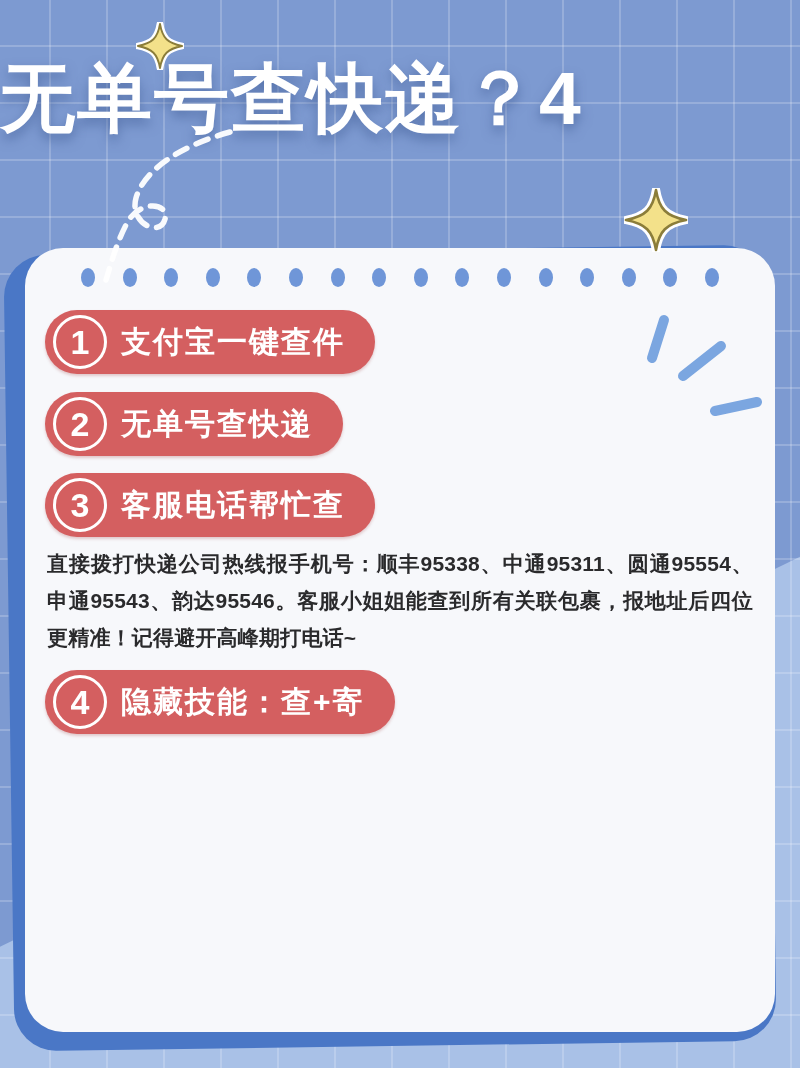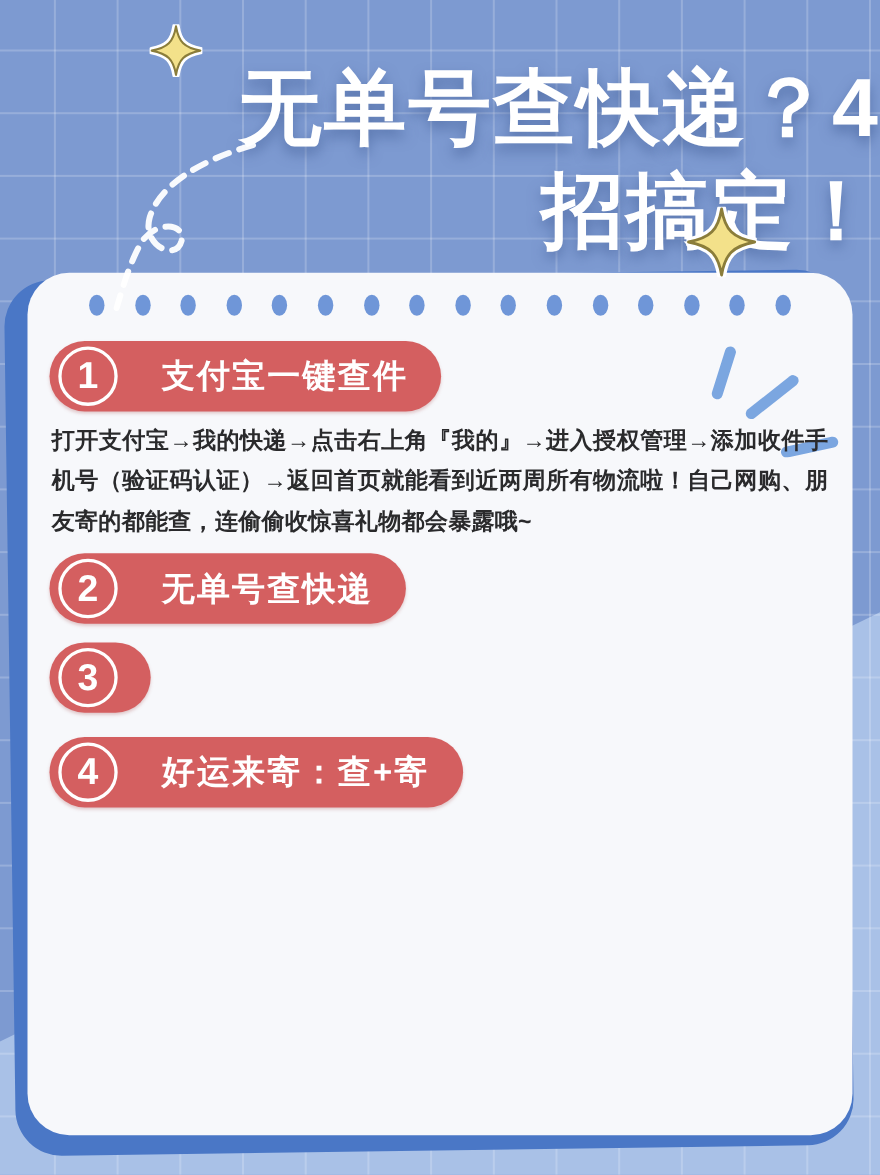--- a/index.html
+++ b/index.html
@@ -17,21 +17,21 @@
   
   .grid-overlay{
     position:absolute;inset:0;z-index:2;pointer-events:none;
     background-image:
       linear-gradient(rgba(255,255,255,.20) 2px, transparent 2px),
       linear-gradient(90deg, rgba(255,255,255,.20) 2px, transparent 2px);
     background-size:57px 57px;background-position:-8px -12px;
   }
   .title-wrap{
     position:absolute;top:52px;left:0;width:800px;z-index:5;
-    text-align:right;color:#ffffff;font-weight:900;
+    text-align:left;color:#ffffff;font-weight:900;
     font-size:75px;line-height:1.24;letter-spacing:2px;
     text-shadow:0 6px 12px rgba(59,86,142,.55);
   }
   
   .sparkle{position:absolute;z-index:6;}
   .sparkle-small{left:136px;top:22px;width:48px;height:48px;}
   .sparkle-large{left:624px;top:188px;width:64px;height:64px;}
   
   .dashed-squiggle{position:absolute;left:68px;top:118px;width:170px;height:165px;z-index:5;}
   
@@ -61,42 +61,41 @@
     display:inline-flex;align-items:center;height:64px;border-radius:33px;
     background:#d45f60;padding:0 30px 0 8px;margin:0 0 8px 2px;
     box-shadow:0 2px 3px rgba(160,60,60,.25);
   }
   .badge-circle{
     width:48px;height:48px;border-radius:50%;border:3px solid #ffffff;
     display:flex;align-items:center;justify-content:center;flex:0 0 auto;
     color:#ffffff;font-weight:900;font-size:34px;line-height:1;
   }
   .badge-heading{
-    margin-left:40px;color:#ffffff;font-weight:900;font-size:30px;
+    margin-left:14px;color:#ffffff;font-weight:900;font-size:30px;
     letter-spacing:2px;white-space:nowrap;
   }
   .section-body{
     color:#2a2a2c;font-weight:700;font-size:21px;line-height:37px;
     letter-spacing:.2px;margin:0;padding:0 2px 0 4px;text-align:justify;
   }
 </style>
 </head>
 <body>
 
 <div class="light-band"></div>
 <div class="grid-overlay"></div>
 
 <svg class="sparkle sparkle-small" viewBox="0 0 100 100">
   <path d="M50,4 C55,34 66,44 96,50 C66,56 55,66 50,96 C45,66 34,56 4,50 C34,44 45,34 50,4 Z" fill="#f3e18a" stroke="#ffffff" stroke-width="14" stroke-linejoin="round"></path>
   <path d="M50,4 C55,34 66,44 96,50 C66,56 55,66 50,96 C45,66 34,56 4,50 C34,44 45,34 50,4 Z" fill="#f3e18a" stroke="#8b7d3a" stroke-width="4" stroke-linejoin="round"></path>
 </svg>
 
 <div class="title-wrap">
   <div>无单号查快递？4</div>
-  <div>招搞定！</div>
 </div>
 
 <svg class="dashed-squiggle" viewBox="0 0 170 165">
   <path d="M162,14 C112,28 76,52 68,80 C61,105 92,120 97,101 C101,84 71,82 59,105 C49,124 44,142 38,162" fill="none" stroke="#ffffff" stroke-width="5.5" stroke-linecap="round" stroke-dasharray="13 10" opacity="0.95"></path>
 </svg>
 
 <div class="card-shadow"></div>
 <div class="card">
 
   <div class="dots-row">
@@ -124,46 +123,47 @@
     <line x1="130" y1="106" x2="88" y2="115" stroke="#7ba6e0" stroke-width="10" stroke-linecap="round"></line>
   </svg>
 
   <div class="section section-1">
     <div class="badge">
       <div class="badge-circle">
         <span>1</span>
       </div>
       <span class="badge-heading">支付宝一键查件</span>
     </div>
-    <p class="section-body">打开支付宝→我的快递→点击右上角『我的』→进入授权管理→添加收件手机号（验证码认证）→返回首页就能看到近两周所有物流啦！自己网购、朋友寄的都能查，连偷偷收惊喜礼物都会暴露哦~</p>
   </div>
 
   <div class="section section-2">
     <div class="badge">
       <div class="badge-circle">
         <span>2</span>
       </div>
       <span class="badge-heading">无单号查快递</span>
     </div>
   </div>
 
   <div class="section section-3">
     <div class="badge">
       <div class="badge-circle">
         <span>3</span>
       </div>
+      <span class="badge-heading">客服电话帮忙查</span>
     </div>
+    <p class="section-body">直接拨打快递公司热线报手机号：顺丰95338、中通95311、圆通95554、申通95543、韵达95546。客服小姐姐能查到所有关联包裹，报地址后四位更精准！记得避开高峰期打电话~</p>
   </div>
 
   <div class="section section-4">
     <div class="badge">
       <div class="badge-circle">
         <span>4</span>
       </div>
-      <span class="badge-heading">好运来寄：查+寄</span>
+      <span class="badge-heading">隐藏技能：查+寄</span>
     </div>
   </div>
 
 </div>
 
 <svg class="sparkle sparkle-large" viewBox="0 0 100 100">
   <path d="M50,3 C55,33 66,44 97,50 C66,56 55,67 50,97 C45,67 34,56 3,50 C34,44 45,33 50,3 Z" fill="#f3e18a" stroke="#ffffff" stroke-width="13" stroke-linejoin="round"></path>
   <path d="M50,3 C55,33 66,44 97,50 C66,56 55,67 50,97 C45,67 34,56 3,50 C34,44 45,33 50,3 Z" fill="#f3e18a" stroke="#8b7d3a" stroke-width="4" stroke-linejoin="round"></path>
 </svg>
 

